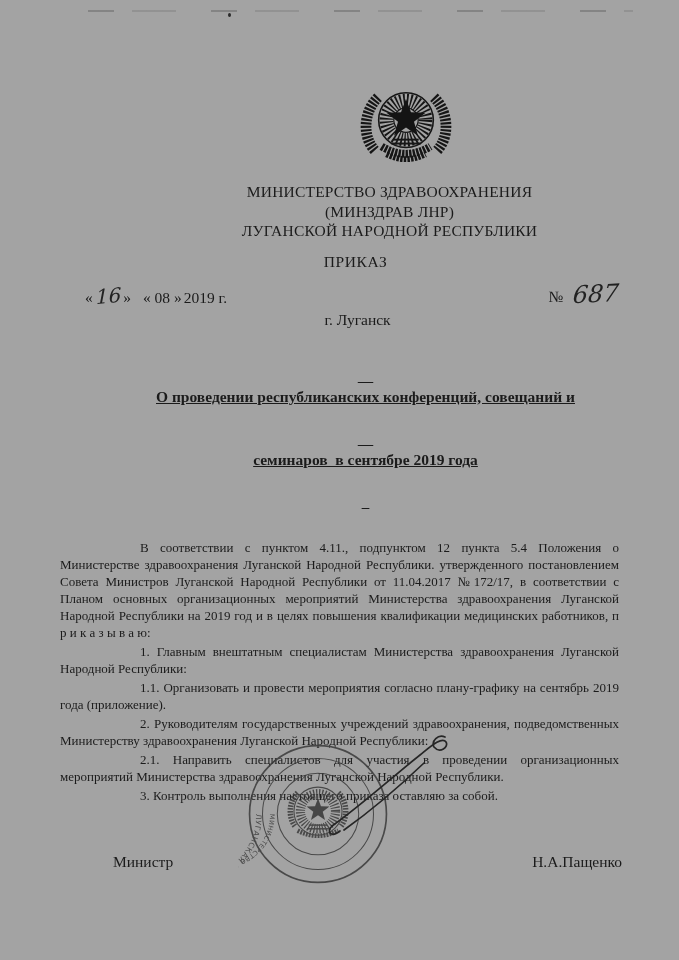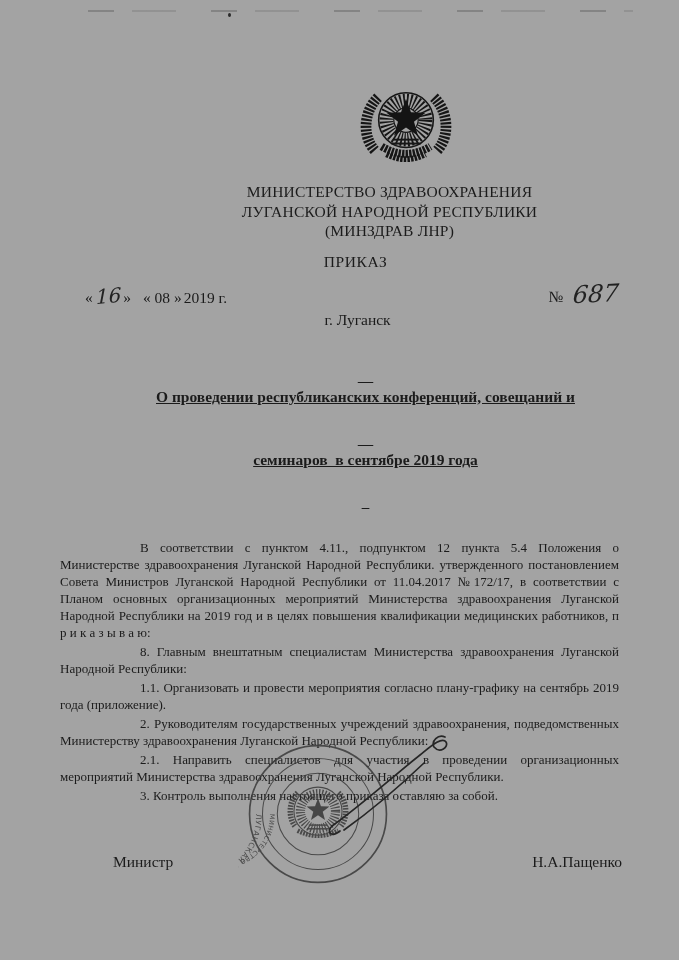--- a/index.html
+++ b/index.html
@@ -71,22 +71,22 @@
       <path d="M 28 64 Q 53 79 78 64" stroke-width="8" stroke-dasharray="2.5 1.2"></path>
       <path d="M 33 72 Q 53 82 73 72" stroke-width="6" stroke-dasharray="2.5 1.2"></path>
       <line x1="40" y1="57" x2="66" y2="57" stroke-width="2"></line>
       <line x1="38" y1="61" x2="68" y2="61" stroke-width="2"></line>
     </g>
     <polygon fill="#141414" points="53,15 58.1,29 73,29.5 61.2,38.7 65.3,53 53,44.6 40.7,53 44.8,38.7 33,29.5 47.9,29"></polygon>
   </svg>
 
   <div class="org-block">
     <div>МИНИСТЕРСТВО ЗДРАВООХРАНЕНИЯ</div>
+    <div>(МИНЗДРАВ ЛНР)</div>
     <div>ЛУГАНСКОЙ НАРОДНОЙ РЕСПУБЛИКИ</div>
-    <div>(МИНЗДРАВ ЛНР)</div>
   </div>
 
   <div class="doc-type">ПРИКАЗ</div>
 
   <div class="meta-row">
     <div class="date-line">
       <span>«</span><span class="hand day">16</span><span>»</span><span class="month">« 08 »</span><span>2019 г.</span>
     </div>
     <div class="number-line">
       <span>№</span><span class="hand num">687</span>
@@ -95,21 +95,21 @@
 
   <div class="city">г. Луганск</div>
 
   <div class="title">
     <div>О проведении республиканских конференций, совещаний и</div>
     <div>семинаров  в сентябре 2019 года</div>
   </div>
 
   <div class="body-text">
     <p>В соответствии с пунктом 4.11., подпунктом 12 пункта 5.4 Положения о Министерстве здравоохранения Луганской Народной Республики. утвержденного постановлением Совета Министров Луганской Народной Республики от 11.04.2017 №172/17, в соответствии с Планом основных организационных мероприятий Министерства здравоохранения Луганской Народной Республики на 2019 год и в целях повышения квалификации медицинских работников, п р и к а з ы в а ю:</p>
-    <p>8. Главным внештатным специалистам Министерства здравоохранения Луганской Народной Республики:</p>
+    <p>1. Главным внештатным специалистам Министерства здравоохранения Луганской Народной Республики:</p>
     <p>1.1. Организовать и провести мероприятия согласно плану-графику на сентябрь  2019 года (приложение).</p>
     <p>2. Руководителям государственных учреждений здравоохранения, подведомственных Министерству здравоохранения Луганской Народной Республики:</p>
     <p>2.1. Направить специалистов для участия в проведении организационных мероприятий Министерства здравоохранения Луганской Народной Республики.</p>
     <p>3. Контроль выполнения настоящего приказа оставляю за собой.</p>
   </div>
 
   <div class="sign-row">
     <span>Министр</span>
     <span>Н.А.Пащенко</span>
   </div>

